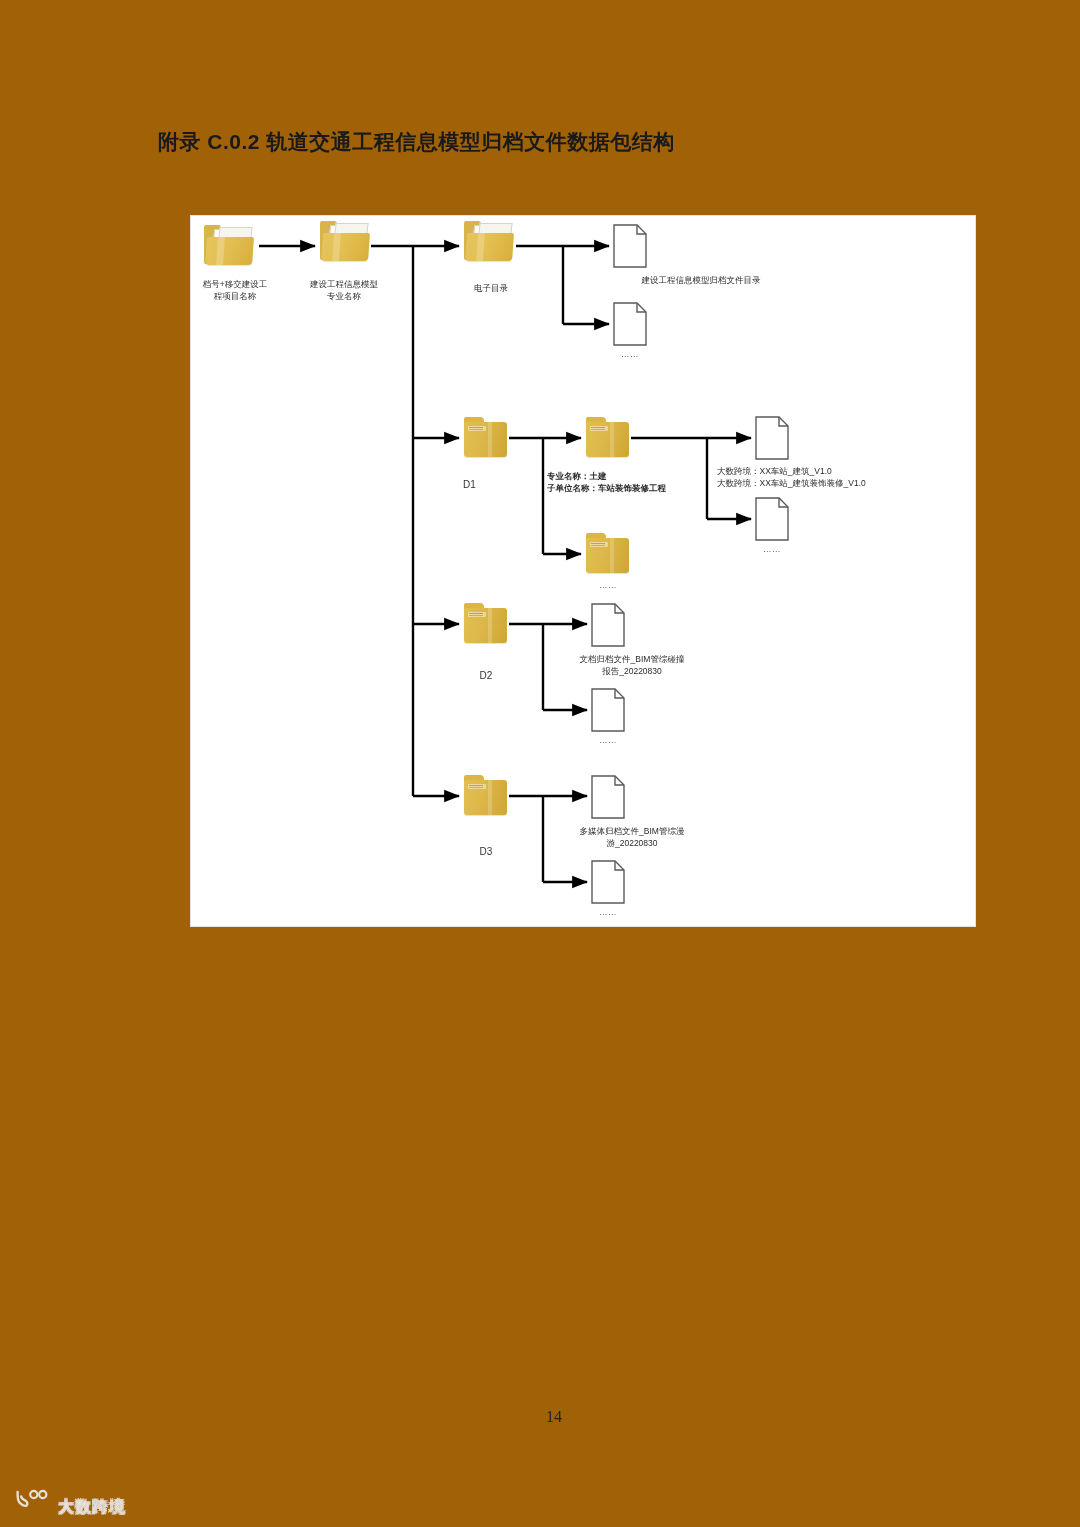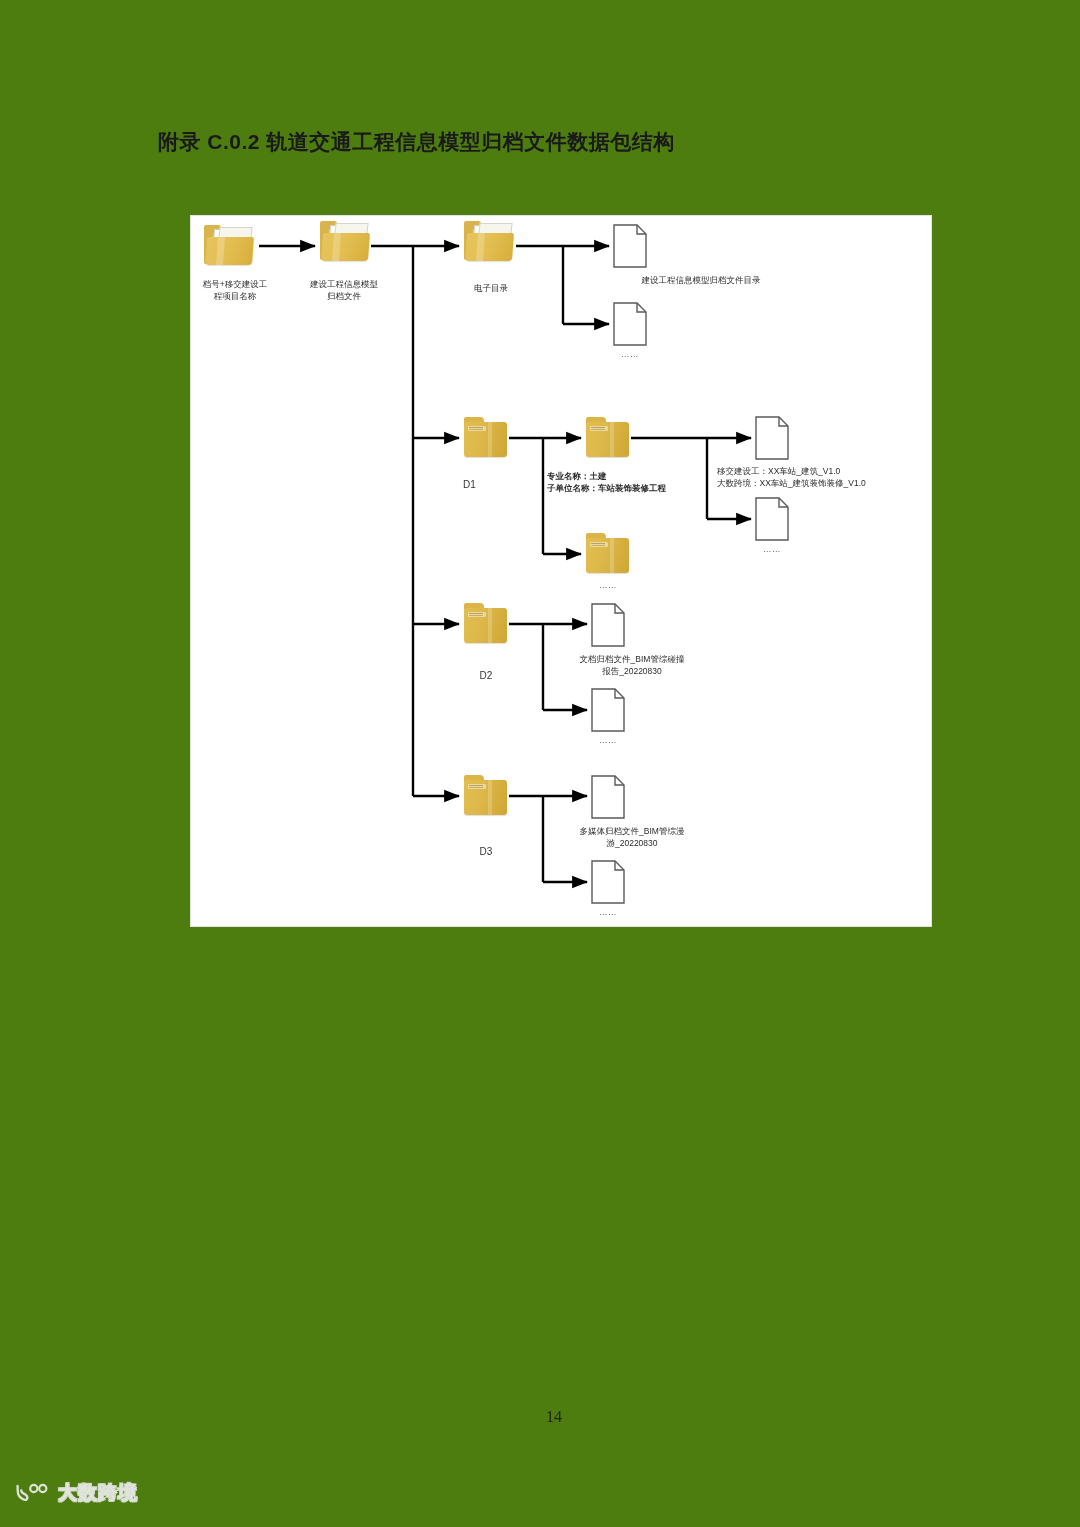--- a/index.html
+++ b/index.html
@@ -12,21 +12,21 @@
     height: 1527px;
     position: relative;
     font-family: "Liberation Sans", "DejaVu Sans", sans-serif;
     overflow: hidden;
   }
 
   
   .page {
     position: absolute;
     inset: 0;
-    background: #4d7c0f;
+    background: #a16207;
   }
 
   .page-title {
     position: absolute;
     left: 158px;
     top: 128px;
     font-size: 21px;
     font-weight: 700;
     color: #1a1a1a;
     letter-spacing: 0.5px;
@@ -47,20 +47,21 @@
 
   
   .diagram-frame {
     position: absolute;
     left: 190px;
     top: 215px;
     width: 740px;
     height: 710px;
     border: 1px solid #e3e3e3;
     background: #ffffff;
+    padding-left: 44px;
   }
   .diagram-canvas {
     position: absolute;
     inset: 0;
   }
   .diagram-svg {
     position: absolute;
     left: 0;
     top: 0;
     width: 740px;
@@ -208,27 +209,28 @@
     display: flex;
     align-items: center;
     gap: 8px;
     opacity: 0.9;
   }
   .wm-logo {
     width: 36px;
     height: 22px;
   }
   .wm-text {
-    font-size: 19px;
-    font-weight: 700;
+    font-size: 16px;
+    font-weight: 400;
     color: #f2f2f2;
     letter-spacing: 1px;
     text-shadow:
       -1px -1px 0 #e4e4e4, 1px -1px 0 #e4e4e4,
       -1px  1px 0 #e4e4e4, 1px  1px 0 #e4e4e4;
+    margin-top: 17px;
   }
 </style>
 </head>
 <body>
 
 <div class="page">
 
   <div class="page-title">附录 C.0.2  轨道交通工程信息模型归档文件数据包结构</div>
 
   <div class="diagram-frame">
@@ -299,21 +301,21 @@
         <div class="folder-open">
           <div class="fo-tab"></div>
             <div class="fo-back"></div>
           <div class="fo-paper1"></div>
             <div class="fo-paper2"></div>
             <div class="fo-front"></div>
         </div>
       </div>
       <div class="lbl center" style="left:97px; top:62px; width:112px; white-space:normal;">
         <span>建设工程信息模型</span><br>
-        <span>归档文件</span>
+        <span>专业名称</span>
       </div>
 
       <div class="node" style="left:272px; top:5px;">
         <div class="folder-open">
           <div class="fo-tab"></div>
             <div class="fo-back"></div>
           <div class="fo-paper1"></div>
             <div class="fo-paper2"></div>
             <div class="fo-front"></div>
         </div>
@@ -372,21 +374,21 @@
 
       <div class="node" style="left:564px; top:200px;">
         <div class="doc-icon">
           <svg width="34" height="44" viewBox="0 0 34 44" xmlns="http://www.w3.org/2000/svg">
             <path d="M1,1 H24 L33,10 V43 H1 Z" fill="#ffffff" stroke="#5a5a5a" stroke-width="1.4"></path>
             <path d="M24,1 V10 H33" fill="none" stroke="#5a5a5a" stroke-width="1.4"></path>
           </svg>
         </div>
       </div>
       <div class="lbl left" style="left:526px; top:249px;">
-        <span>移交建设工：XX车站_建筑_V1.0</span><br>
+        <span>大数跨境：XX车站_建筑_V1.0</span><br>
         <span>大数跨境：XX车站_建筑装饰装修_V1.0</span>
       </div>
 
       <div class="node" style="left:564px; top:281px;">
         <div class="doc-icon">
           <svg width="34" height="44" viewBox="0 0 34 44" xmlns="http://www.w3.org/2000/svg">
             <path d="M1,1 H24 L33,10 V43 H1 Z" fill="#ffffff" stroke="#5a5a5a" stroke-width="1.4"></path>
             <path d="M24,1 V10 H33" fill="none" stroke="#5a5a5a" stroke-width="1.4"></path>
           </svg>
         </div>

